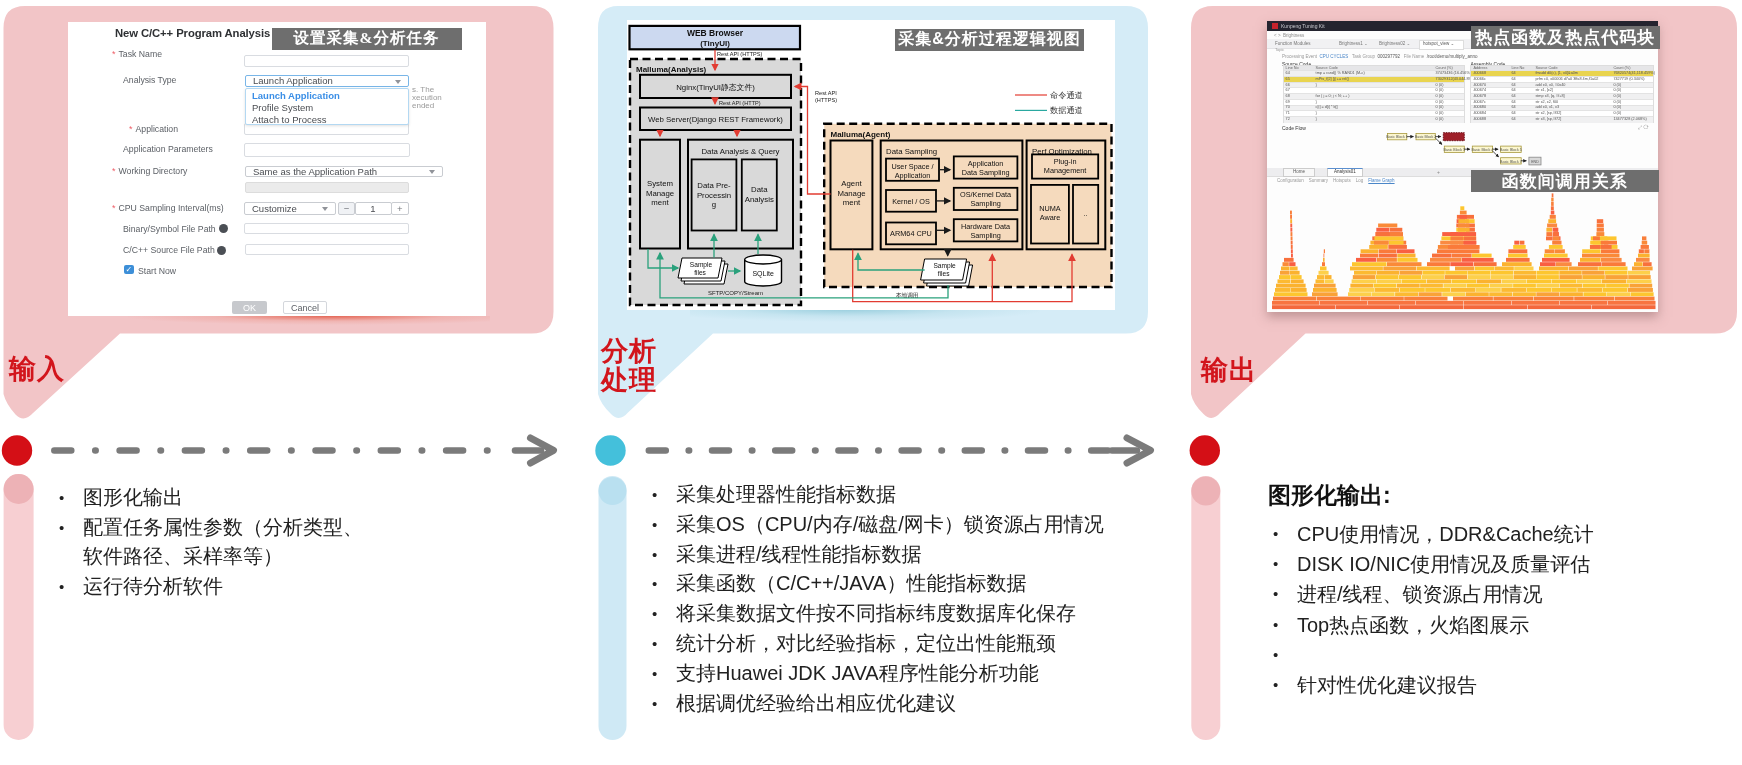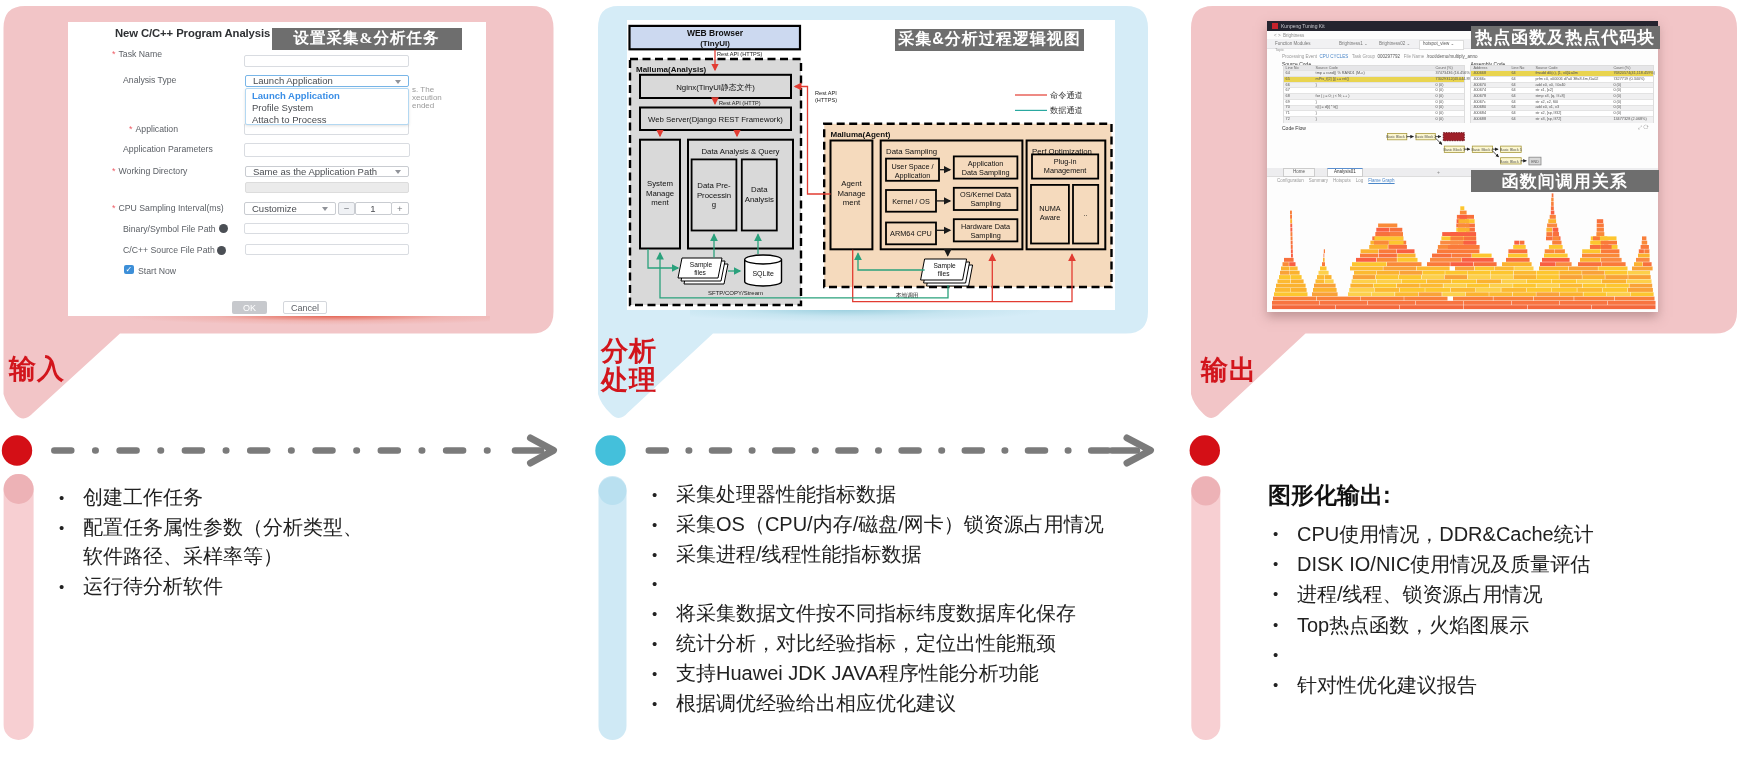--- a/index.html
+++ b/index.html
@@ -81,21 +81,21 @@
   <div class="lb" style="left:44px;top:101.5px;margin-left:17px;"><span class="st">*</span>Application</div>
 
   <div class="inp" style="left:176px;top:101px;width:165px;height:11.5px;"></div>
 
   <div class="lb" style="left:55px;top:121.5px;">Application Parameters</div>
 
   <div class="inp" style="left:176px;top:120.5px;width:166px;height:14px;"></div>
 
   <div class="lb" style="left:44px;top:144px;"><span class="st">*</span>Working Directory</div>
 
-  <div class="sel" style="left:177px;top:143.5px;width:164px;height:11.5px;">Same as the Application Path<i class="car"></i></div>
+  <div class="sel" style="left:177px;top:143.5px;width:198px;height:11.5px;">Same as the Application Path<i class="car"></i></div>
 
   <div class="inp" style="left:177px;top:159.5px;width:164px;height:11.5px;background:#ebebeb;border-color:#dcdcdc;"></div>
 
   <div class="lb" style="left:44px;top:181px;"><span class="st">*</span>CPU Sampling Interval(ms)</div>
 
   <div class="sel" style="left:176px;top:180px;width:92px;height:12.5px;text-align:center;">Customize<i class="car"></i></div>
 
   <div class="sel" style="left:270px;top:180px;width:17px;height:12.5px;background:#f0f2f5;justify-content:center;padding-left:0;color:#74777c;">−</div>
 
   <div class="sel" style="left:286.5px;top:180px;width:37px;height:12.5px;justify-content:center;padding-left:0;">1</div>
@@ -794,21 +794,21 @@
 
 <div class="redlabel" style="left:9px;top:351px;">输入</div>
 
 <div class="redlabel" style="left:601px;top:337px;line-height:29px;">分析<br>处理</div>
 
 <div class="redlabel" style="left:1201px;top:352px;">输出</div>
 
 <div class="blist" style="left:52px;top:483px;line-height:29.5px;width:330px;">
   <div class="li">
         <span class="b">•</span>
-        <span>创建工作任务</span>
+        <span>图形化输出</span>
       </div>
   <div class="li">
         <span class="b">•</span>
         <span>配置任务属性参数（分析类型、软件路径、采样率等）</span>
       </div>
   <div class="li">
         <span class="b">•</span>
         <span>运行待分析软件</span>
       </div>
 </div>
@@ -821,20 +821,21 @@
   <div class="li">
         <span class="b">•</span>
         <span>采集OS（CPU/内存/磁盘/网卡）锁资源占用情况</span>
       </div>
   <div class="li">
         <span class="b">•</span>
         <span>采集进程/线程性能指标数据</span>
       </div>
   <div class="li">
         <span class="b">•</span>
+        <span>采集函数（C/C++/JAVA）性能指标数据</span>
       </div>
   <div class="li">
         <span class="b">•</span>
         <span>将采集数据文件按不同指标纬度数据库化保存</span>
       </div>
   <div class="li">
         <span class="b">•</span>
         <span>统计分析，对比经验指标，定位出性能瓶颈</span>
       </div>
   <div class="li">

